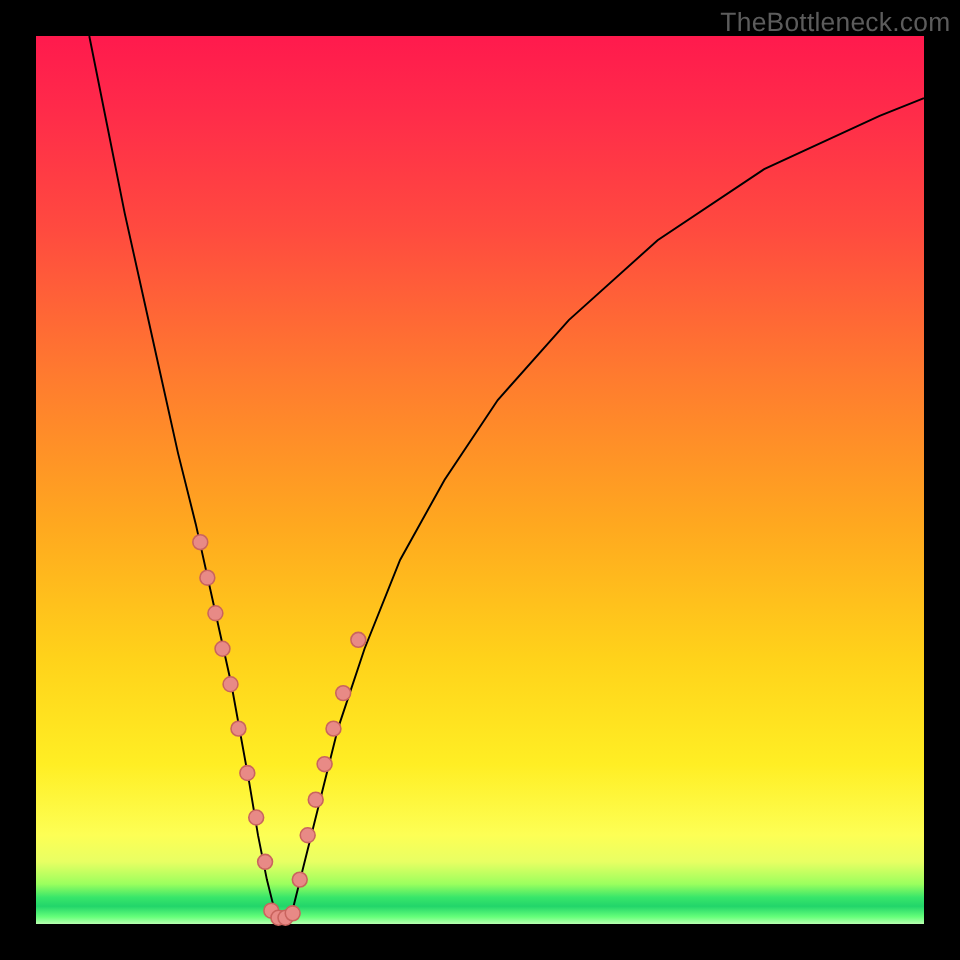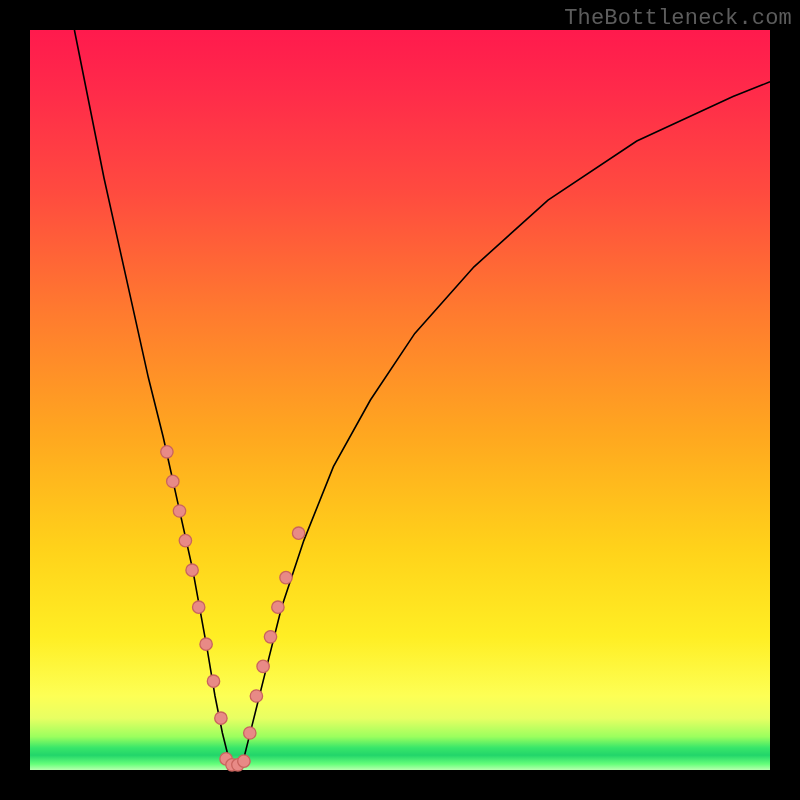--- a/index.html
+++ b/index.html
@@ -45,21 +45,20 @@
   }
   .watermark {
     position: absolute;
     top: 6px;
     right: 8px;
     color: #5c5c5c;
     font-size: 22px;
     font-weight: 500;
     letter-spacing: 0.2px;
     user-select: none;
-    font-family: Liberation Mono, monospace;
   }
   svg.curve {
     position: absolute;
     left: 0;
     top: 0;
     width: 740px;
     height: 740px;
     overflow: visible;
   }
   .curve-stroke {

